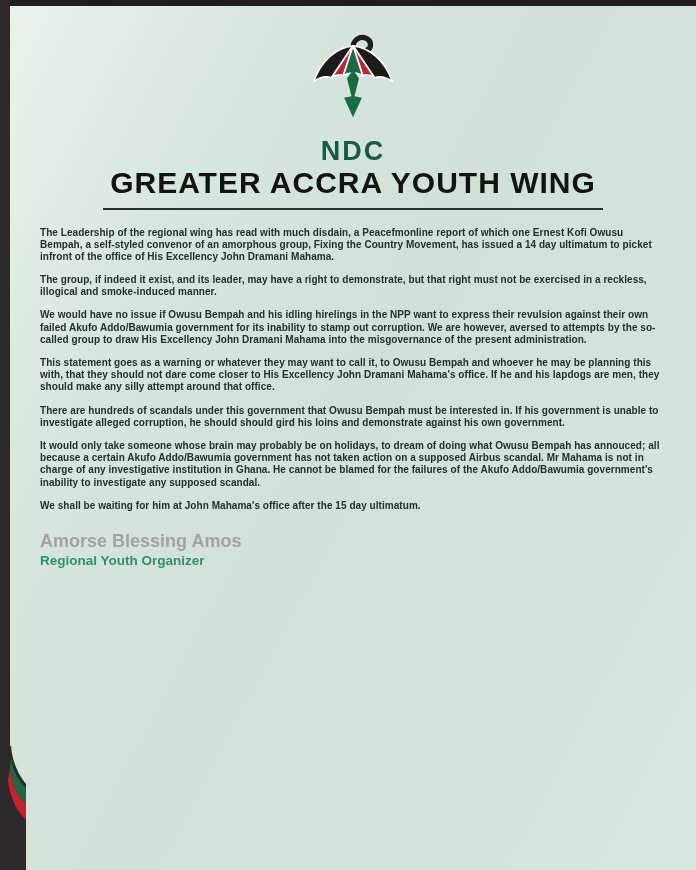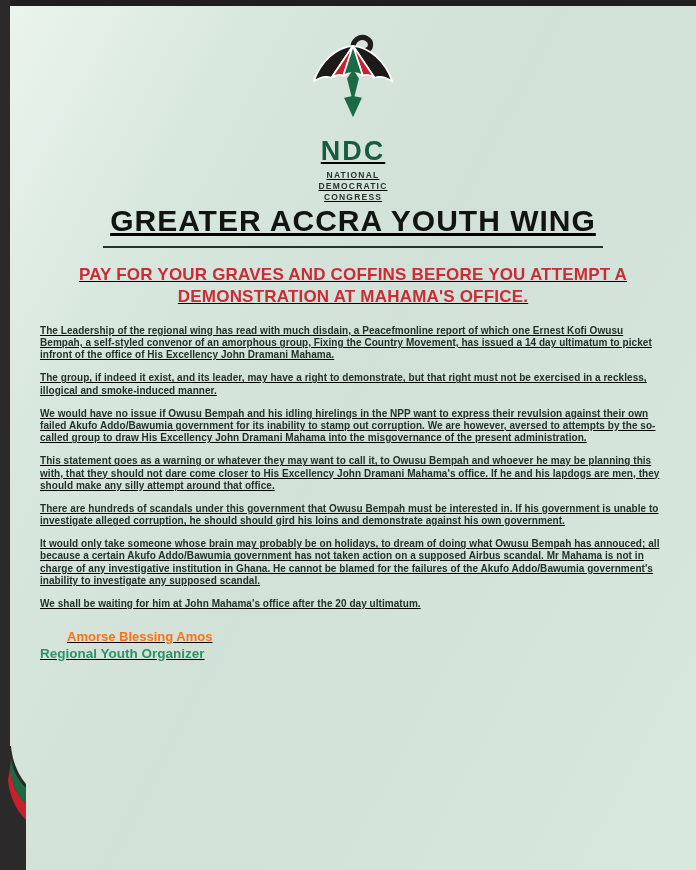--- a/index.html
+++ b/index.html
@@ -9,21 +9,21 @@
     background:#272525;
     font-family:"Liberation Sans", sans-serif;
   }
   .paper{
     position:absolute;left:10px;top:6px;right:0;bottom:0;
     background:linear-gradient(118deg,#eaf4ed 0%,#d8e7de 22%,#d1e1d7 48%,#d5e4da 75%,#d9e8de 100%);
   }
   .frame-top{position:absolute;left:0;top:0;width:100%;height:6px;background:#1f1d1d;}
   .frame-left{position:absolute;left:0;top:0;width:10px;height:100%;background:#2b2929;}
   .ribbon{position:absolute;left:0;top:746px;width:44px;height:124px;}
-  .content{position:absolute;left:10px;top:6px;width:686px;height:864px;text-decoration:underline;}
+  .content{position:absolute;left:10px;top:6px;width:686px;height:864px;}
 
   .logo-wrap{width:100%;text-align:center;padding-top:22px;}
   .logo-acronym{
     color:#175c40;font-weight:800;font-size:27px;letter-spacing:2px;
     line-height:1;margin-top:2px;font-family:"Liberation Sans",sans-serif;
   }
   .logo-lines{margin-top:5px;}
   .logo-lines div{
     color:#24332b;font-weight:700;font-size:8.5px;letter-spacing:1.2px;line-height:1.3;
   }
@@ -39,21 +39,21 @@
     margin:16px auto 0 auto;max-width:584px;text-align:center;
     color:#cc2b36;font-weight:800;font-size:17px;line-height:1.3;letter-spacing:0.2px;
   }
 
   .bodytext{margin:17px 34px 0 30px;}
   .para{
     color:#223129;font-weight:700;font-size:10px;line-height:1.22;
     letter-spacing:0.05px;margin:0 0 11px 0;
   }
   .sig{margin:19px 0 0 30px;}
-  .sig-name{color:#f97316;font-weight:800;font-size:13px;line-height:1.2;margin-left:27px;}
+  .sig-name{color:#a3a3a3;font-weight:800;font-size:18px;line-height:1.2;}
   .sig-title{color:#2f9168;font-weight:700;font-size:13.5px;line-height:1.3;}
 </style>
 </head>
 <body>
 
 <div class="stage">
   <div class="paper"></div>
   <div class="frame-top"></div>
   <div class="frame-left"></div>
 
@@ -68,40 +68,34 @@
         <path d="M70,24 C92,26 113,44 123,72 Q110,63 99,67 Z" fill="#1d1a1a" stroke="#ffffff" stroke-width="2.2" stroke-linejoin="round"></path>
 
         <path d="M70,24 L41,67 Q49,61 57,64 Z" fill="#c8202f" stroke="#ffffff" stroke-width="2.2" stroke-linejoin="round"></path>
         <path d="M70,24 L99,67 Q91,61 83,64 Z" fill="#c8202f" stroke="#ffffff" stroke-width="2.2" stroke-linejoin="round"></path>
 
         <path d="M70,24 L57,64 Q70,57 83,64 Z" fill="#1a6b43" stroke="#ffffff" stroke-width="2.2" stroke-linejoin="round"></path>
 
         <path d="M70,56 L62,68 L68,92 L58,94 L70,120 L82,94 L72,92 L78,68 Z" fill="#1a6b43"></path>
       </svg>
       <div class="logo-acronym">NDC</div>
-      <div class="logo-lines">
-        <div>NATIONAL</div>
-        <div>DEMOCRATIC</div>
-        <div>CONGRESS</div>
-      </div>
     </div>
 
     <div class="title">GREATER ACCRA YOUTH WING</div>
     <div class="title-rule"></div>
 
-    <div class="headline">PAY FOR YOUR GRAVES AND COFFINS BEFORE YOU ATTEMPT A DEMONSTRATION AT MAHAMA'S OFFICE.</div>
 
     <div class="bodytext">
       <p class="para">The Leadership of the regional wing has read with much disdain, a Peacefmonline report of which one Ernest Kofi Owusu Bempah, a self-styled convenor of an amorphous group, Fixing the Country Movement, has issued a 14 day ultimatum to picket infront of the office of His Excellency John Dramani Mahama.</p>
       <p class="para">The group, if indeed it exist, and its leader, may have a right to demonstrate, but that right must not be exercised in a reckless, illogical and smoke-induced manner.</p>
       <p class="para">We would have no issue if Owusu Bempah and his idling hirelings in the NPP want to express their revulsion against their own failed Akufo Addo/Bawumia government for its inability to stamp out corruption. We are however, aversed to attempts by the so-called group to draw His Excellency John Dramani Mahama into the misgovernance of the present administration.</p>
       <p class="para">This statement goes as a warning or whatever they may want to call it, to Owusu Bempah and whoever he may be planning this with, that they should not dare come closer to His Excellency John Dramani Mahama's office. If he and his lapdogs are men, they should make any silly attempt around that office.</p>
       <p class="para">There are hundreds of scandals under this government that Owusu Bempah must be interested in. If his government is unable to investigate alleged corruption, he should should gird his loins and demonstrate against his own government.</p>
       <p class="para">It would only take someone whose brain may probably be on holidays, to dream of doing what Owusu Bempah has annouced; all because a certain Akufo Addo/Bawumia government has not taken action on a supposed Airbus scandal. Mr Mahama is not in charge of any investigative institution in Ghana. He cannot be blamed for the failures of the Akufo Addo/Bawumia government's inability to investigate any supposed scandal.</p>
-      <p class="para">We shall be waiting for him at John Mahama's office after the 20 day ultimatum.</p>
+      <p class="para">We shall be waiting for him at John Mahama's office after the 15 day ultimatum.</p>
     </div>
 
     <div class="sig">
       <div class="sig-name">Amorse Blessing Amos</div>
       <div class="sig-title">Regional Youth Organizer</div>
     </div>
 
   </div>
 
   <svg class="ribbon" viewBox="0 0 44 124" aria-hidden="true">

